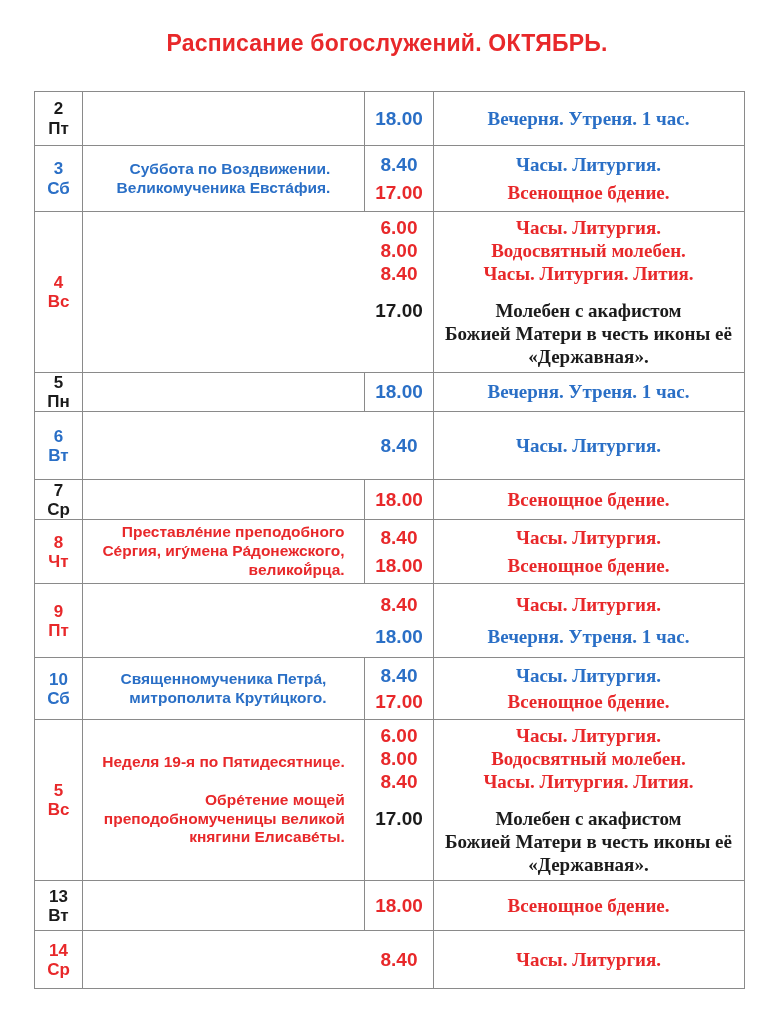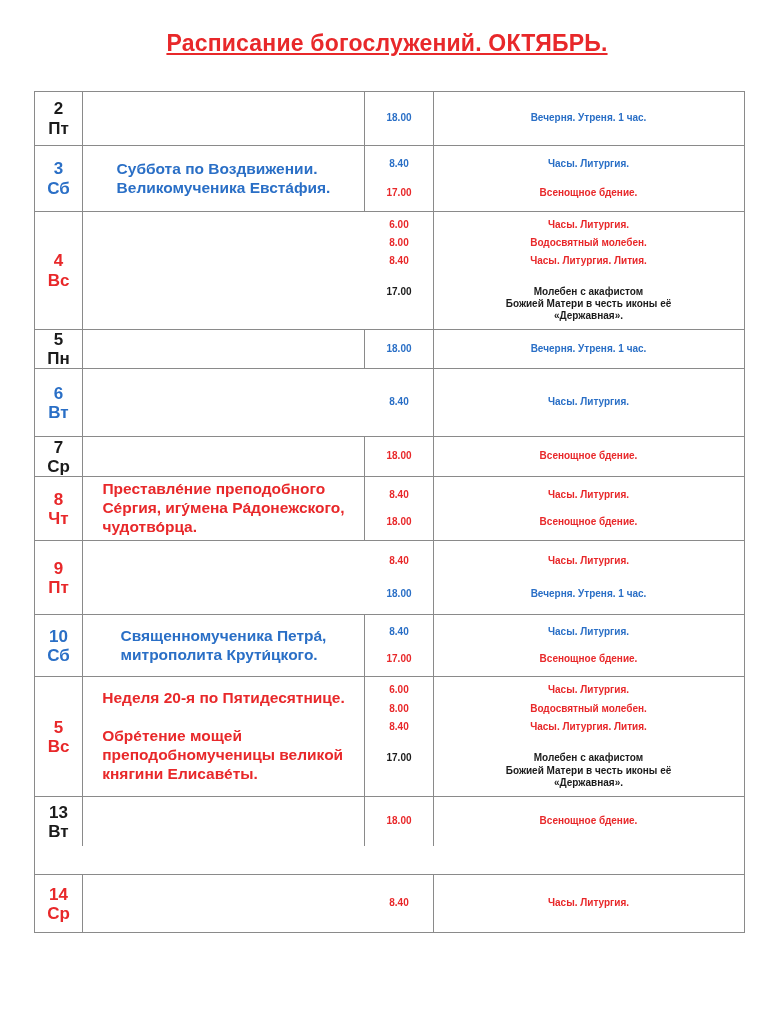--- a/index.html
+++ b/index.html
@@ -15,21 +15,20 @@
   .c-red{color:var(--red);}
   .c-blue{color:var(--blue);}
   .c-black{color:var(--black);}
 
   .page-title{
     margin:30px 0 0;
     text-align:center;
     font-size:23px;
     letter-spacing:.2px;
     color:var(--red);
-    text-decoration:underline;
   }
   .schedule-table{
     margin:34px 0 0 34px;
     width:711px;
     border:1px solid var(--border);
     box-sizing:border-box;
   }
   .row{
     display:grid;
     grid-template-columns:48px 282px 68px 1fr;
@@ -41,54 +40,54 @@
   .row:nth-child(2){min-height:65px;}
   .row:nth-child(3){min-height:117px;}
   .row:nth-child(4){min-height:37px;}
   .row:nth-child(5){min-height:67px;}
   .row:nth-child(6){min-height:39px;}
   .row:nth-child(7){min-height:63px;}
   .row:nth-child(8){min-height:73px;}
   .row:nth-child(9){min-height:61px;}
   .row:nth-child(10){min-height:119px;}
   .row:nth-child(11){min-height:49px;}
-  .row:nth-child(12){min-height:57px;margin-top:28px;}
+  .row:nth-child(12){min-height:57px;}
 
   .date-cell{
     border-right:1px solid var(--border);
     display:flex;flex-direction:column;
     align-items:center;justify-content:center;
     font-size:17px;line-height:1.12;
     text-align:center;
   }
   .desc-cell{
     border-right:1px solid var(--border);
     display:flex;align-items:center;justify-content:center;
-    text-align:left;
+    text-align:right;
     font-size:15.5px;line-height:1.22;
     white-space:pre-line;
     padding:3px 5px;
     box-sizing:border-box;
   }
   .svc{
     grid-column:3/5;
     display:grid;
     grid-template-columns:68px 1fr;
     align-content:space-around;
     padding:4px 0;
     background-image:linear-gradient(var(--border),var(--border));
     background-repeat:no-repeat;
     background-position:68px 0;
     background-size:1px 100%;
   }
   .svc > div{
-    font-size:10px;line-height:1.22;
+    font-size:19px;line-height:1.22;
     text-align:center;
   }
-  .service-name{white-space:pre-line;padding:0 6px;}
+  .service-name{white-space:pre-line;padding:0 6px;font-family:Liberation Serif, serif;}
   .gap{margin-top:13px;}
 </style>
 </head>
 <body>
 
 <div>
   <h1 class="page-title">Расписание богослужений. ОКТЯБРЬ.</h1>
 
   <div class="schedule-table">
       <div class="row">
@@ -166,21 +165,21 @@
           <div class="service-name c-red">Всенощное бдение.</div>
         </div>
       </div>
       <div class="row">
         <div class="date-cell c-red">
           <div class="date-number">8</div>
           <div class="date-day">Чт</div>
         </div>
         <div class="desc-cell c-red">Преставле́ние преподобного
 Се́ргия, игу́мена Ра́донежского,
-чудотво́рца.</div>
+великой́рца.</div>
         <div class="svc">
           <div class="service-time c-red">8.40</div>
           <div class="service-name c-red">Часы. Литургия.</div>
           <div class="service-time c-red">18.00</div>
           <div class="service-name c-red">Всенощное бдение.</div>
         </div>
       </div>
       <div class="row">
         <div class="date-cell c-red">
           <div class="date-number">9</div>
@@ -205,21 +204,21 @@
           <div class="service-name c-blue">Часы. Литургия.</div>
           <div class="service-time c-red">17.00</div>
           <div class="service-name c-red">Всенощное бдение.</div>
         </div>
       </div>
       <div class="row">
         <div class="date-cell c-red">
           <div class="date-number">5</div>
           <div class="date-day">Вс</div>
         </div>
-        <div class="desc-cell c-red">Неделя 20-я по Пятидесятнице.
+        <div class="desc-cell c-red">Неделя 19-я по Пятидесятнице.
 
 Обре́тение мощей
 преподобномученицы великой
 княгини Елисаве́ты.</div>
         <div class="svc">
           <div class="service-time c-red">6.00</div>
           <div class="service-name c-red">Часы. Литургия.</div>
           <div class="service-time c-red">8.00</div>
           <div class="service-name c-red">Водосвятный молебен.</div>
           <div class="service-time c-red">8.40</div>

